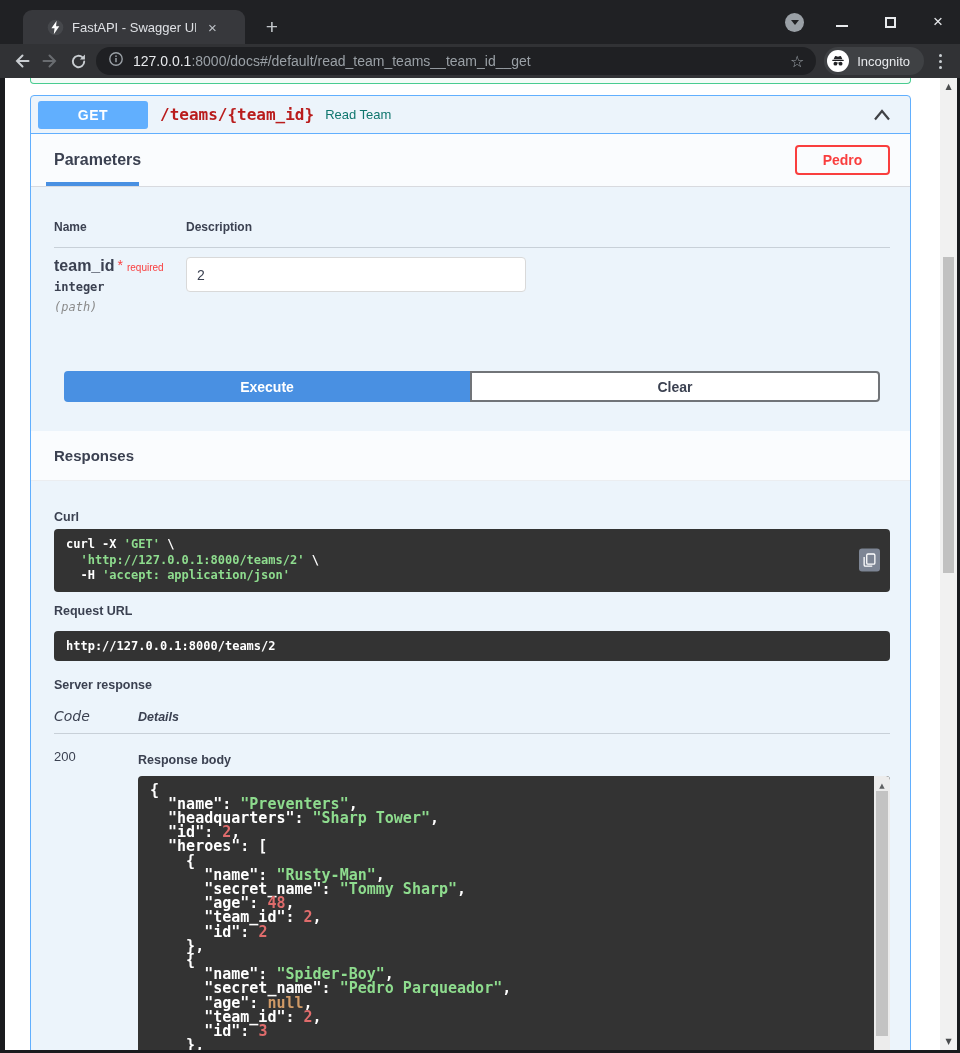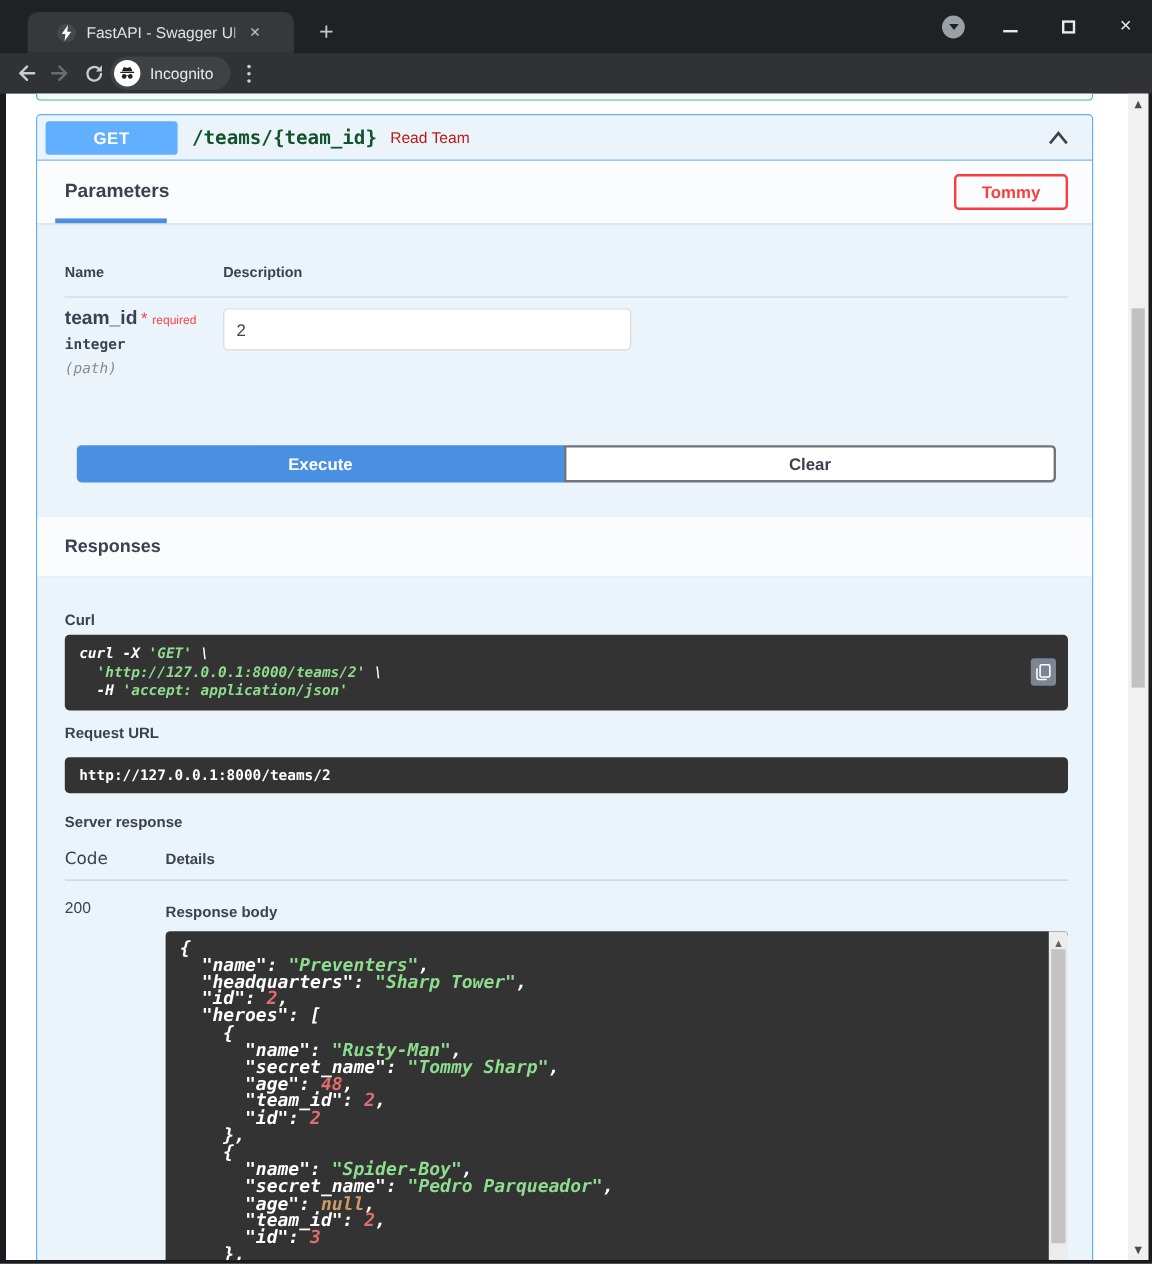--- a/index.html
+++ b/index.html
@@ -35,22 +35,22 @@
   .menu-dots i { width:3px; height:3px; border-radius:50%; background:#cbd0d4; }
 
   
   .content { position:absolute; top:78px; left:5px; width:952px; bottom:3px; background:#fff; overflow:hidden; }
   .page { position:absolute; left:0; top:0; width:935px; }
   .green-frag { margin:0 29px 11px 25px; height:6px; background:#f4fbf7; border:1px solid #49cc90; border-top:none; border-radius:0 0 4px 4px; }
 
   .opblock { margin:0 29px 0 25px; border:1px solid #61affe; border-radius:4px; background:#ecf4fb; overflow:hidden; }
   .ob-header { height:38px; display:flex; align-items:center; padding:0 10px 0 7px; border-bottom:1px solid #61affe; }
   .method-badge { width:110px; height:28px; background:#61affe; border-radius:3px; color:#fff; font-weight:bold; font-size:14px; letter-spacing:.5px; display:flex; align-items:center; justify-content:center; }
-  .ob-path { margin-left:12px; font-family:"DejaVu Sans Mono", monospace; font-weight:bold; font-size:16px; color:#14532d; }
-  .ob-summary { margin-left:11px; font-size:13px; color:#b91c1c; }
+  .ob-path { margin-left:12px; font-family:"DejaVu Sans Mono", monospace; font-weight:bold; font-size:16px; color:#b91c1c; }
+  .ob-summary { margin-left:11px; font-size:13px; color:#0f766e; }
   .collapse { margin-left:auto; margin-right:8px; display:flex; }
 
   .param-head-row { height:53px; background:#fafcfe; display:flex; align-items:center; padding:0 20px 0 23px; border-bottom:1px solid rgba(59,65,81,.18); position:relative; }
   .tab-parameters { font-size:16px; font-weight:bold; color:#3b4151; }
   .param-tab-bar { position:absolute; left:15px; bottom:0; width:93px; height:4px; background:#4990e2; }
   .cancel-btn { margin-left:auto; width:95px; height:30px; border:2px solid #f93e3e; border-radius:4px; color:#f93e3e; font-size:14px; font-weight:bold; display:flex; align-items:center; justify-content:center; background:transparent; }
 
   .params-table { padding:33px 20px 0 23px; }
   .t-head { display:flex; font-size:12px; font-weight:bold; color:#3b4151; padding-bottom:13px; border-bottom:1px solid rgba(59,65,81,.2); }
   .col-1 { width:132px; flex:0 0 auto; }
@@ -72,28 +72,28 @@
   .responses-heading { font-size:15px; font-weight:bold; color:#3b4151; }
 
   .responses-body { padding:29px 20px 24px 23px; }
   .small-label { font-size:12.5px; font-weight:bold; color:#3b4151; }
   .code-block { background:#333333; border-radius:4px; color:#fff; font-family:"DejaVu Sans Mono", monospace; font-weight:bold; }
   .curl-block { margin-top:5px; padding:8px 40px 8px 12px; font-size:12px; line-height:15.5px; position:relative; }
   .copy-btn { position:absolute; right:10px; top:50%; transform:translateY(-50%); width:21px; height:23px; background:#7d8594; border-radius:3px; display:flex; align-items:center; justify-content:center; }
   .req-url-label { margin-top:12px; }
   .url-block { margin-top:13px; padding:7px 12px; font-size:12px; line-height:16px; }
   .server-resp-label { margin-top:17px; }
-  .code-head { display:flex; margin-top:16px; padding-bottom:9px; border-bottom:1px solid rgba(59,65,81,.2); align-items:baseline; }
+  .code-head { display:flex; margin-top:16px; padding-bottom:9px; border-bottom:1px solid rgba(59,65,81,.2); align-items:baseline;font-style:italic; }
   .code-col { width:84px; flex:0 0 auto; font-size:14px; color:#3b4151; font-family:"DejaVu Sans", sans-serif; }
   .details-col { font-size:12.5px; font-weight:bold; color:#3b4151; }
   .resp-row { display:flex; margin-top:13px; }
   .code-val { width:84px; flex:0 0 auto; font-size:13px; color:#3b4151; padding-top:2px; }
   .details-cell { flex:1; padding-top:6px; }
   .resp-block { margin-top:9px; padding:7px 30px 7px 12px; font-size:15px; line-height:14.2px; position:relative; height:312px; overflow:hidden; }
-  .code-line { white-space:pre;font-style:italic; }
+  .code-line { white-space:pre; }
   .seg-w { color:#ffffff; }
   .seg-g { color:#8edc8e; }
   .seg-n { color:#e06c6c; }
   .seg-u { color:#d19a66; }
   .inner-sb { position:absolute; top:0; right:0; bottom:0; width:16px; background:#ececec; border-radius:0 4px 0 0; }
   .inner-sb .sb-up { position:absolute; top:3px; left:0; width:100%; text-align:center; font-size:7px; color:#5f6163; font-family:"DejaVu Sans", sans-serif; }
   .inner-sb .sb-thumb { position:absolute; top:15px; left:2px; right:2px; height:245px; background:#c3c3c3; }
 
   .page-scrollbar { position:absolute; right:0; top:0; bottom:0; width:17px; background:#f1f1f1; }
   .page-scrollbar .sb-up { position:absolute; top:4px; left:0; width:100%; text-align:center; font-size:8px; color:#4a4c4e; font-family:"DejaVu Sans", sans-serif; }
@@ -141,20 +141,31 @@
       <svg width="20" height="20" viewBox="0 0 20 20">
           <path d="M9.5 4.5 15 10l-5.5 5.5M15 10H3.5" stroke="#696c70" stroke-width="2" fill="none" stroke-linecap="round"></path>
         </svg>
     </span>
     <span class="nav-btn">
       <svg width="19" height="19" viewBox="0 0 20 20">
           <path d="M16 10a6 6 0 1 1-1.8-4.3" stroke="#c9cdd1" stroke-width="2" fill="none" stroke-linecap="round"></path>
           <polygon points="16.8,2.6 16.8,8 11.4,8" fill="#c9cdd1"></polygon>
         </svg>
     </span>
+    <div class="omnibox">
+      <span>
+        <svg width="16" height="16" viewBox="0 0 16 16">
+            <circle cx="8" cy="8" r="6.2" stroke="#9aa0a6" stroke-width="1.4" fill="none"></circle>
+            <rect x="7.25" y="7" width="1.5" height="4.2" fill="#9aa0a6"></rect>
+            <rect x="7.25" y="4.4" width="1.5" height="1.5" fill="#9aa0a6"></rect>
+          </svg>
+      </span>
+      <span class="url-text"><span class="url-host">127.0.0.1</span><span class="url-rest">:8000/docs#/default/read_team_teams__team_id__get</span></span>
+      <span class="star">☆</span>
+    </div>
     <div class="incognito-pill">
       <span class="incog-circle">
         <svg width="14" height="14" viewBox="0 0 24 24" fill="#202124">
             <path d="M4.5 9.2h15l-1.9-4.6c-.3-.8-1.1-1.2-1.9-1L12 4.6 8.3 3.6c-.8-.2-1.6.2-1.9 1Z"></path>
             <rect x="2" y="10" width="20" height="1.8" rx=".9"></rect>
             <circle cx="7.6" cy="16.6" r="3.3"></circle>
             <circle cx="16.4" cy="16.6" r="3.3"></circle>
             <path d="M10.4 15.8c1-.9 2.2-.9 3.2 0" stroke="#202124" stroke-width="1.4" fill="none"></path>
           </svg>
       </span>
@@ -179,21 +190,21 @@
           <span class="collapse">
             <svg width="20" height="15" viewBox="0 0 20 15">
                 <path d="M3 12.5 10 4l7 8.5" stroke="#404246" stroke-width="2.2" fill="none"></path>
               </svg>
           </span>
         </div>
 
         <div class="param-head-row">
           <span class="tab-parameters">Parameters</span>
           <span class="param-tab-bar"></span>
-          <button class="cancel-btn">Tommy</button>
+          <button class="cancel-btn">Pedro</button>
         </div>
 
         <div class="params-table">
           <div class="t-head">
             <span class="col-1">Name</span>
             <span class="col-2">Description</span>
           </div>
           <div class="t-row">
             <div class="col-1">
               <div class="p-name-line">

